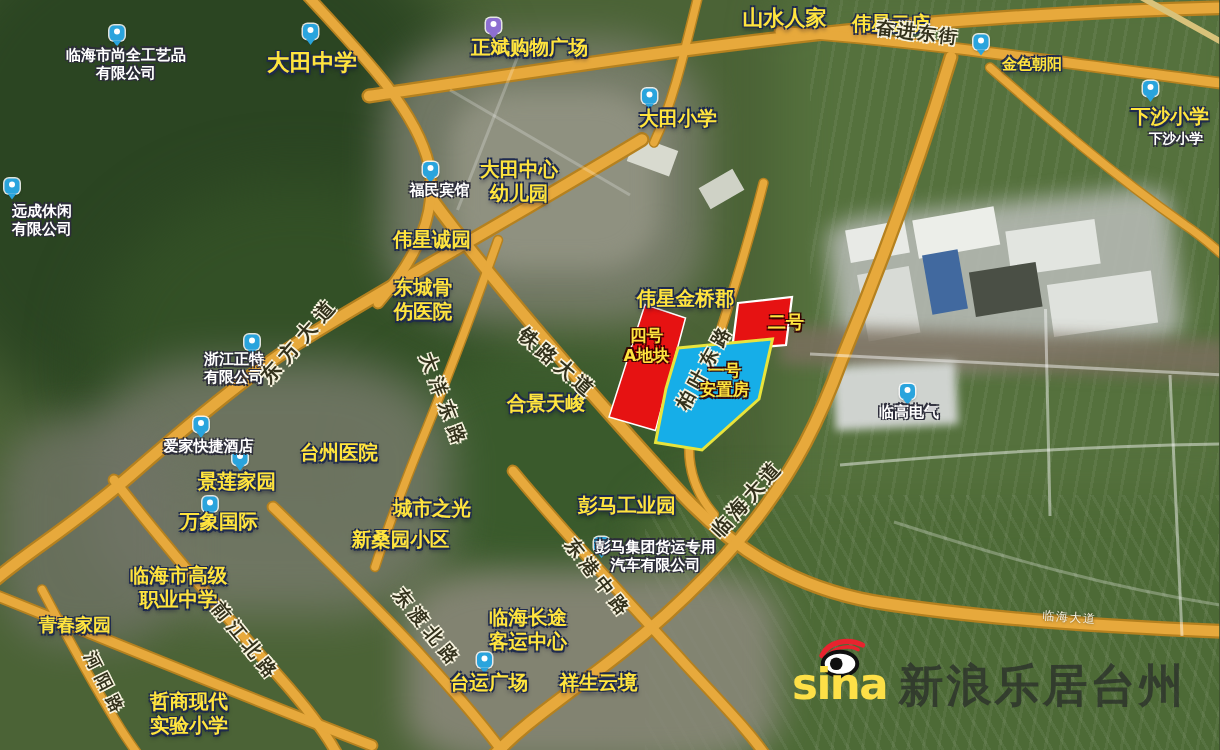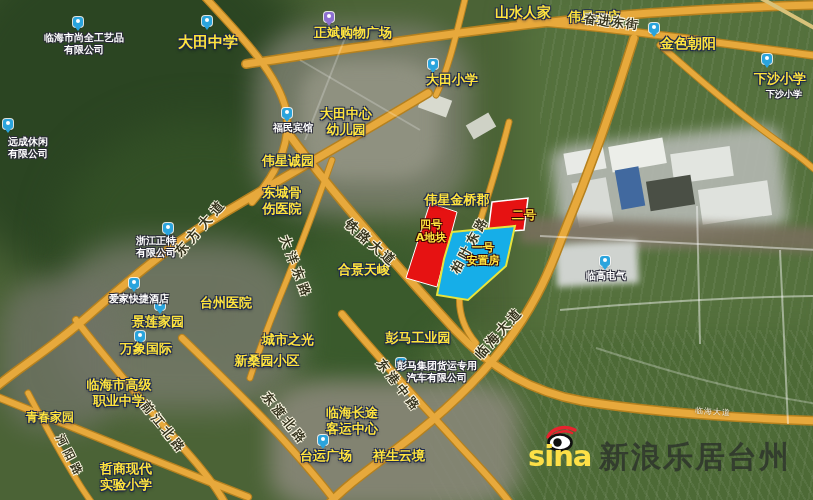--- a/index.html
+++ b/index.html
@@ -162,21 +162,21 @@
       </div>
       <div class="lbl place" style="left: 523px; top: 13px; font-size: 14px; transform: translate(-50%, -50%);">
         <div>山水人家</div>
       </div>
       <div class="lbl place" style="left: 594px; top: 17px; font-size: 13px; transform: translate(-50%, -50%);">
         <div>伟星云庐</div>
       </div>
       <div class="lbl place" style="left: 353px; top: 33px; font-size: 13px; transform: translate(-50%, -50%);">
         <div>正斌购物广场</div>
       </div>
-      <div class="lbl place" style="left: 688px; top: 44px; font-size: 14px; transform: translate(-50%, -50%);">
+      <div class="lbl place" style="left: 688px; top: 44px; font-size: 10px; transform: translate(-50%, -50%);">
         <div>金色朝阳</div>
       </div>
       <div class="lbl place" style="left: 780px; top: 79px; font-size: 13px; transform: translate(-50%, -50%);">
         <div>下沙小学</div>
       </div>
       <div class="lbl poiname" style="left: 784px; top: 94px; font-size: 9px; transform: translate(-50%, -50%);">
         <div>下沙小学</div>
       </div>
       <div class="lbl place" style="left: 452px; top: 80px; font-size: 13px; transform: translate(-50%, -50%);">
         <div>大田小学</div>

